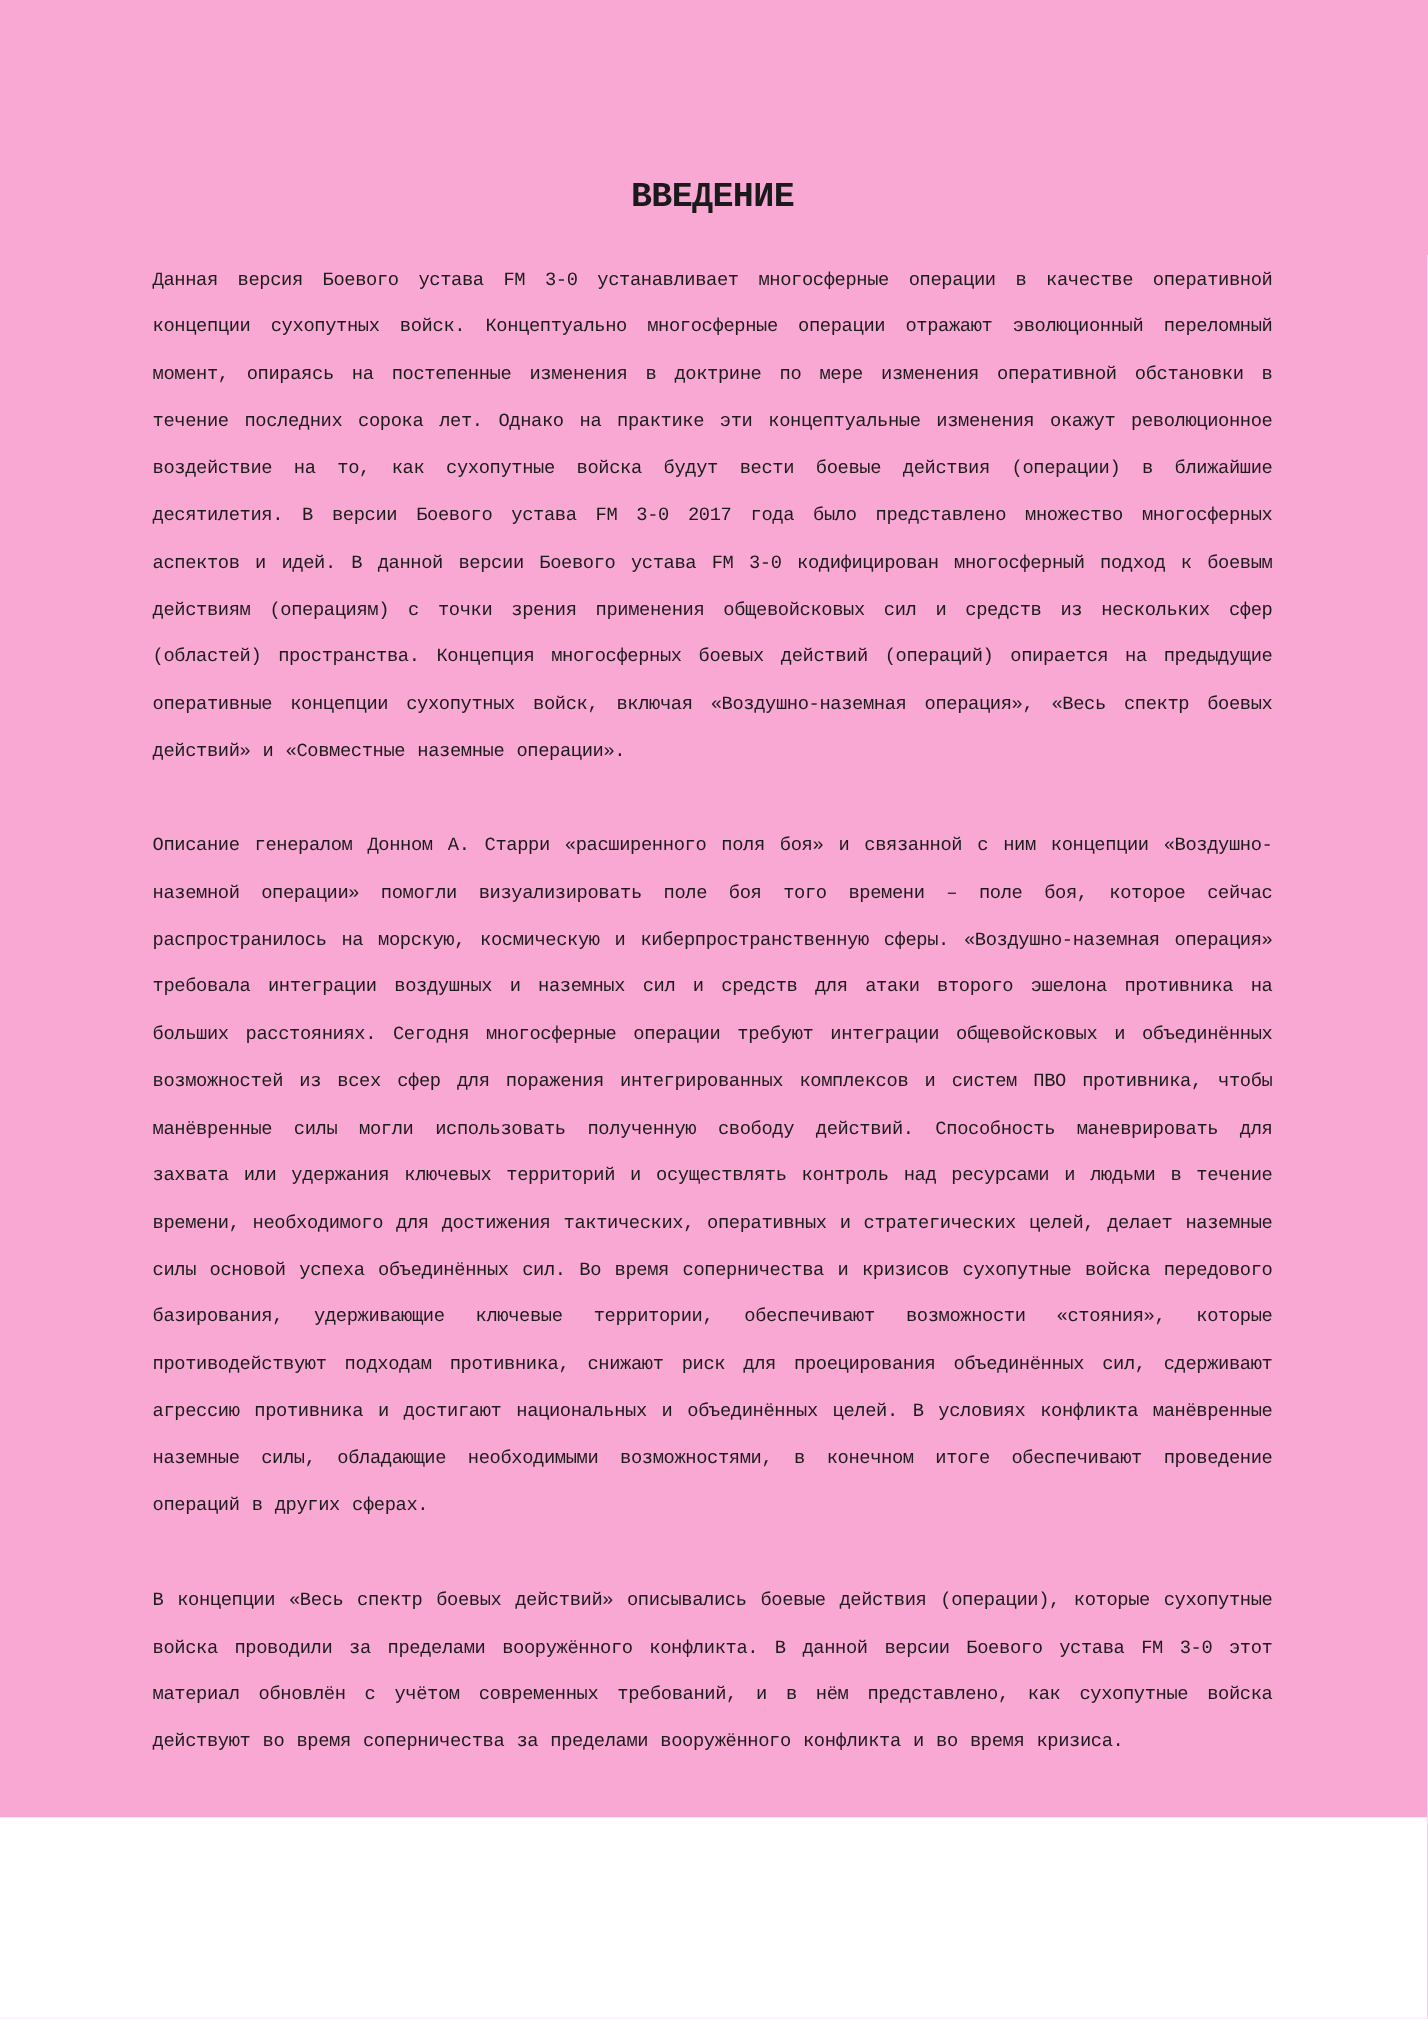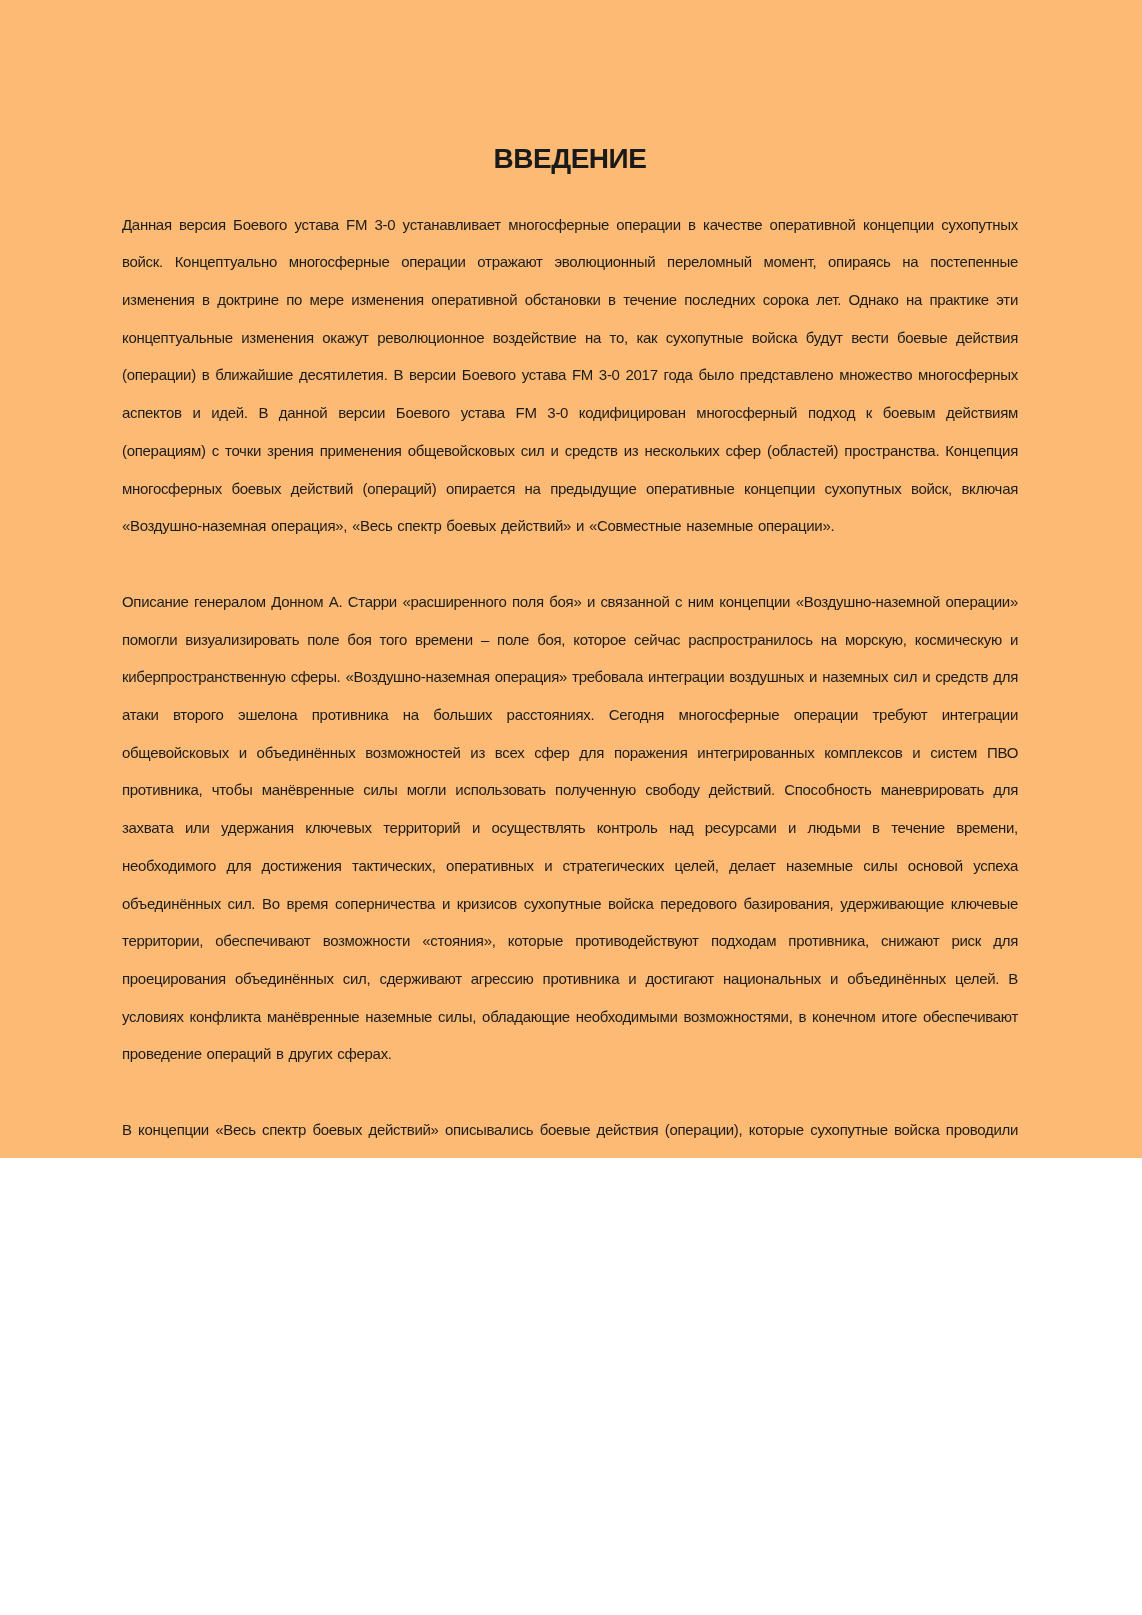--- a/index.html
+++ b/index.html
@@ -3,25 +3,25 @@
 <meta charset="utf-8">
 <style>
   html, body {
     margin: 0;
     padding: 0;
     background: #ffffff;
   }
   .page {
     position: relative;
     width: 1142px;
-    height: 1158px;
-    background: #fdba74;
+    height: 1454px;
+    background: #f9a8d4;
     box-sizing: border-box;
     padding: 142px 124px 0 122px;
-    font-family: Liberation Sans, sans-serif;
+    font-family: Liberation Mono, monospace;
     color: #1c1c1c;
     overflow: hidden;
   }
   .doc-title {
     margin: 0 0 30px 0;
     text-align: center;
     font-size: 28px;
     font-weight: 700;
     letter-spacing: -0.5px;
     line-height: 1.2;

